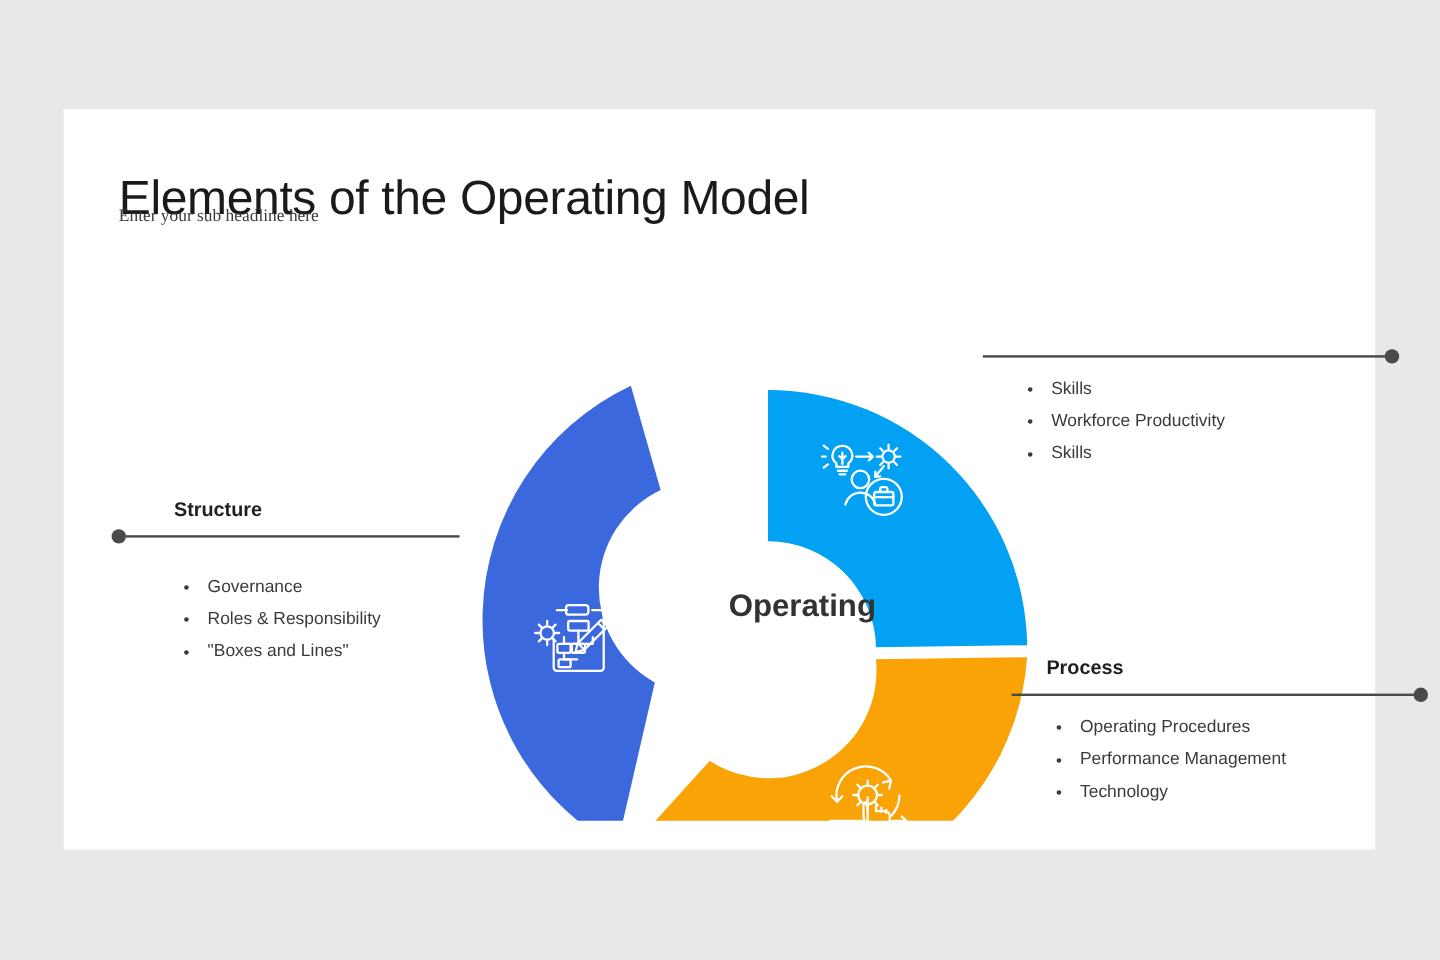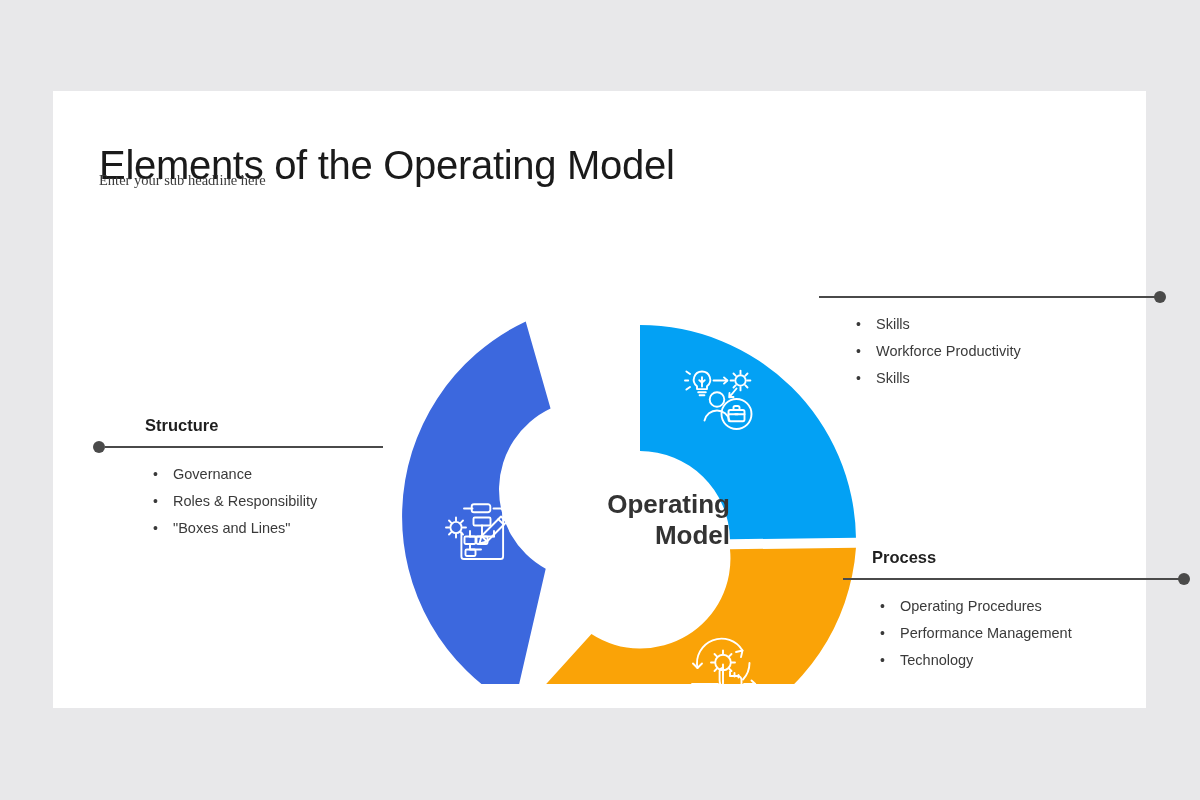--- a/index.html
+++ b/index.html
@@ -136,21 +136,21 @@
   #callout-process .rule-dot { left: 335px; }
   #callout-people .callout-list,
   #callout-process .callout-list { margin-top: 7px; margin-left: 29px; }
 
   
   #callout-structure { left: 40px; top: 325px; }
   #callout-structure .callout-title { margin-left: 52px; }
   #callout-structure .callout-rule { width: 290px; margin-top: 5px; }
   #callout-structure .rule-line { left: 12px; width: 278px; }
   #callout-structure .rule-dot { left: 0px; }
-  #callout-structure .callout-list { margin-top: 7px; margin-left: 52px; }
+  #callout-structure .callout-list { margin-top: 22px; margin-left: 52px; }
 </style>
 </head>
 <body>
 
 <div id="slide-card">
 
   <h1 id="page-title">Elements of the Operating Model</h1>
   <div id="page-subtitle">Enter your sub headline here</div>
 
   <div id="donut-wrap">
@@ -171,21 +171,20 @@
 
       <path fill="#3c68de" d="M 180.10 472.03
                A 216 216 0 0 1 191.71 87.45
                L 216.55 174.43
                A 90 90 0 0 0 211.71 334.68
                Z"></path>
     </svg>
 
     <div id="donut-center-label">
       <div>Operating</div>
-      <div>Model</div>
     </div>
 
     <svg class="donut-icon" style="left:350px; top:131px;" width="74" height="66" viewBox="0 0 74 66" fill="none" stroke="#ffffff" stroke-width="1.9" stroke-linecap="round" stroke-linejoin="round">
       <path d="M18 6.5 a8.2 8.2 0 0 0 -5 14.7 v2.9 h10 v-2.9 a8.2 8.2 0 0 0 -5 -14.7 z"></path>
       <path d="M14.2 27.3 h7.6"></path>
       <path d="M15.6 30.3 h4.8"></path>
       <path d="M18 12.2 v9.4 M15.3 15.2 l2.7 2.2 2.7 -2.2"></path>
       <path d="M6 9 l-3.6 -2.6 M6 22 l-3.6 2.6 M4.2 15.5 h-3.2"></path>
       <path d="M29.5 15.5 h13.5"></path>
       <path d="M40 12.4 l3.4 3.1 -3.4 3.1"></path>

